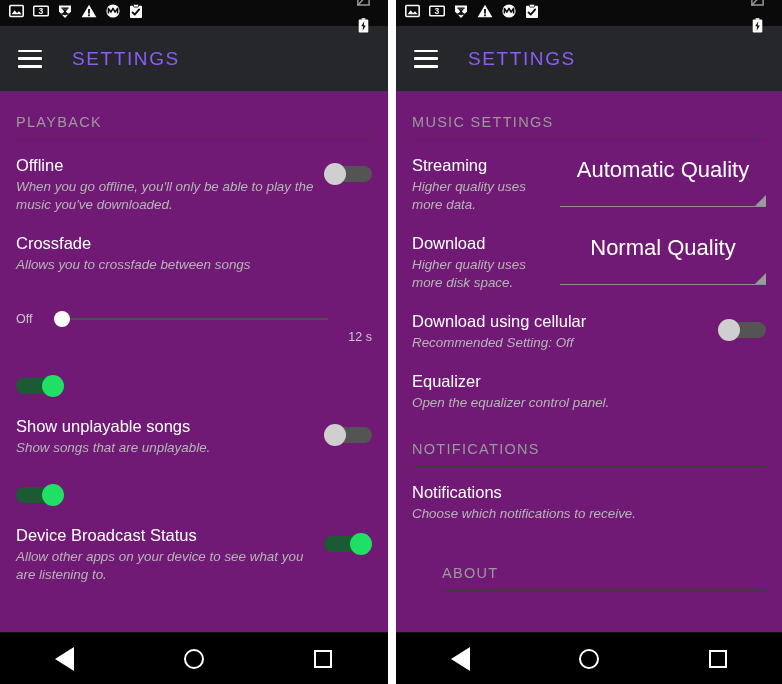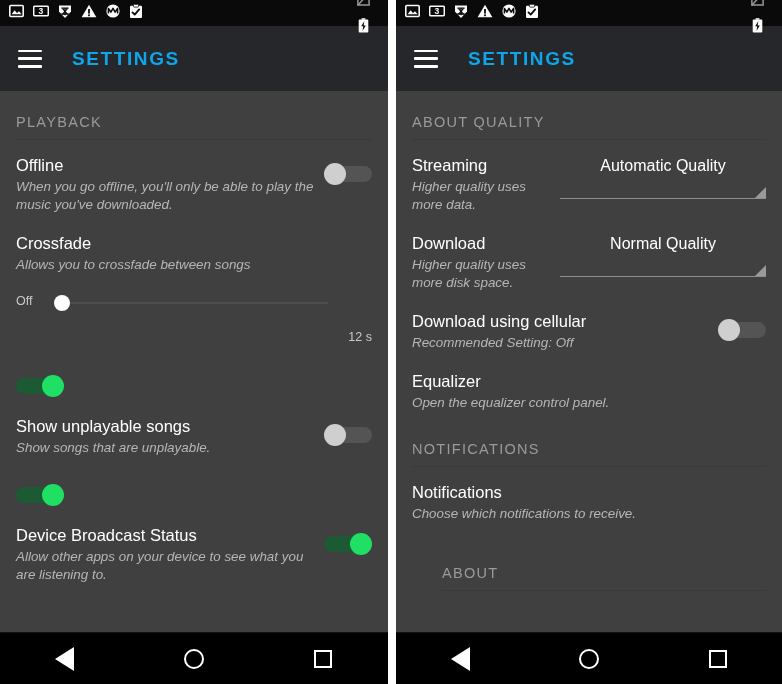--- a/index.html
+++ b/index.html
@@ -58,32 +58,32 @@
   .hamburger {
     width: 24px; height: 18px;
     display: flex; flex-direction: column; justify-content: space-between;
     cursor: pointer;
   }
   .hamburger span {
     display: block; height: 2.5px; width: 100%;
     background: #ffffff; border-radius: 1px;
   }
   .appbar-title {
-    color: #0ea5e9;
+    color: #8b5cf6;
     font-size: 19px;
     letter-spacing: 1.6px;
     margin-left: 30px;
-    font-weight: 700;
+    font-weight: 400;
     text-align: right;
   }
 
   
   .content {
     flex: 1 1 auto;
-    background: #404040;
+    background: #701a75;
     padding: 0 16px;
     overflow: hidden;
     position: relative;
   }
   .section-header {
     color: #9a9a9a;
     font-size: 14.5px;
     letter-spacing: 1.3px;
     padding-top: 23px;
     padding-bottom: 9px;
@@ -132,20 +132,21 @@
     top: 0;
   }
   .toggle.off .track  { background: #545454; }
   .toggle.off .thumb  { background: #cfcfcf; left: 0; }
   .toggle.on  .track  { background: #1b5a33; left: 0; }
   .toggle.on  .thumb  { background: #1fdf64; left: 26px; }
 
   
   .slider-row {
     display: flex;
+    align-items: center;
     padding: 14px 0 10px 0;
   }
   .slider-label {
     color: #c9c9c9;
     font-size: 12.5px;
     width: 34px;
     flex: 0 0 34px;
   }
   .slider-label.right { text-align: right; width: 40px; flex: 0 0 40px; margin-top: 36px; }
   .slider-track {
@@ -172,21 +173,21 @@
   
   .spinner {
     flex: 0 0 206px;
     width: 206px;
     margin-top: 2px;
     position: relative;
     cursor: pointer;
   }
   .spinner .value {
     color: #ffffff;
-    font-size: 16px;
+    font-size: 22px;
     text-align: center;
     padding-bottom: 24px;
     display: block;
   }
   .spinner .underline {
     position: absolute;
     bottom: 0; left: 0; right: 0;
     height: 1px;
     background: #8f8f8f;
   }
@@ -465,21 +466,21 @@
       <div class="hamburger">
         <span></span>
           <span></span>
           <span></span>
       </div>
       <div class="appbar-title">SETTINGS</div>
     </div>
 
     <div class="content">
 
-      <div class="section-header">ABOUT QUALITY</div>
+      <div class="section-header">MUSIC SETTINGS</div>
 
       <div class="row">
         <div class="row-text">
           <div class="row-title">Streaming</div>
           <div class="row-sub">Higher quality uses more data.</div>
         </div>
         <div class="spinner">
           <span class="value">Automatic Quality</span>
           <div class="underline"></div>
           <div class="caret"></div>

